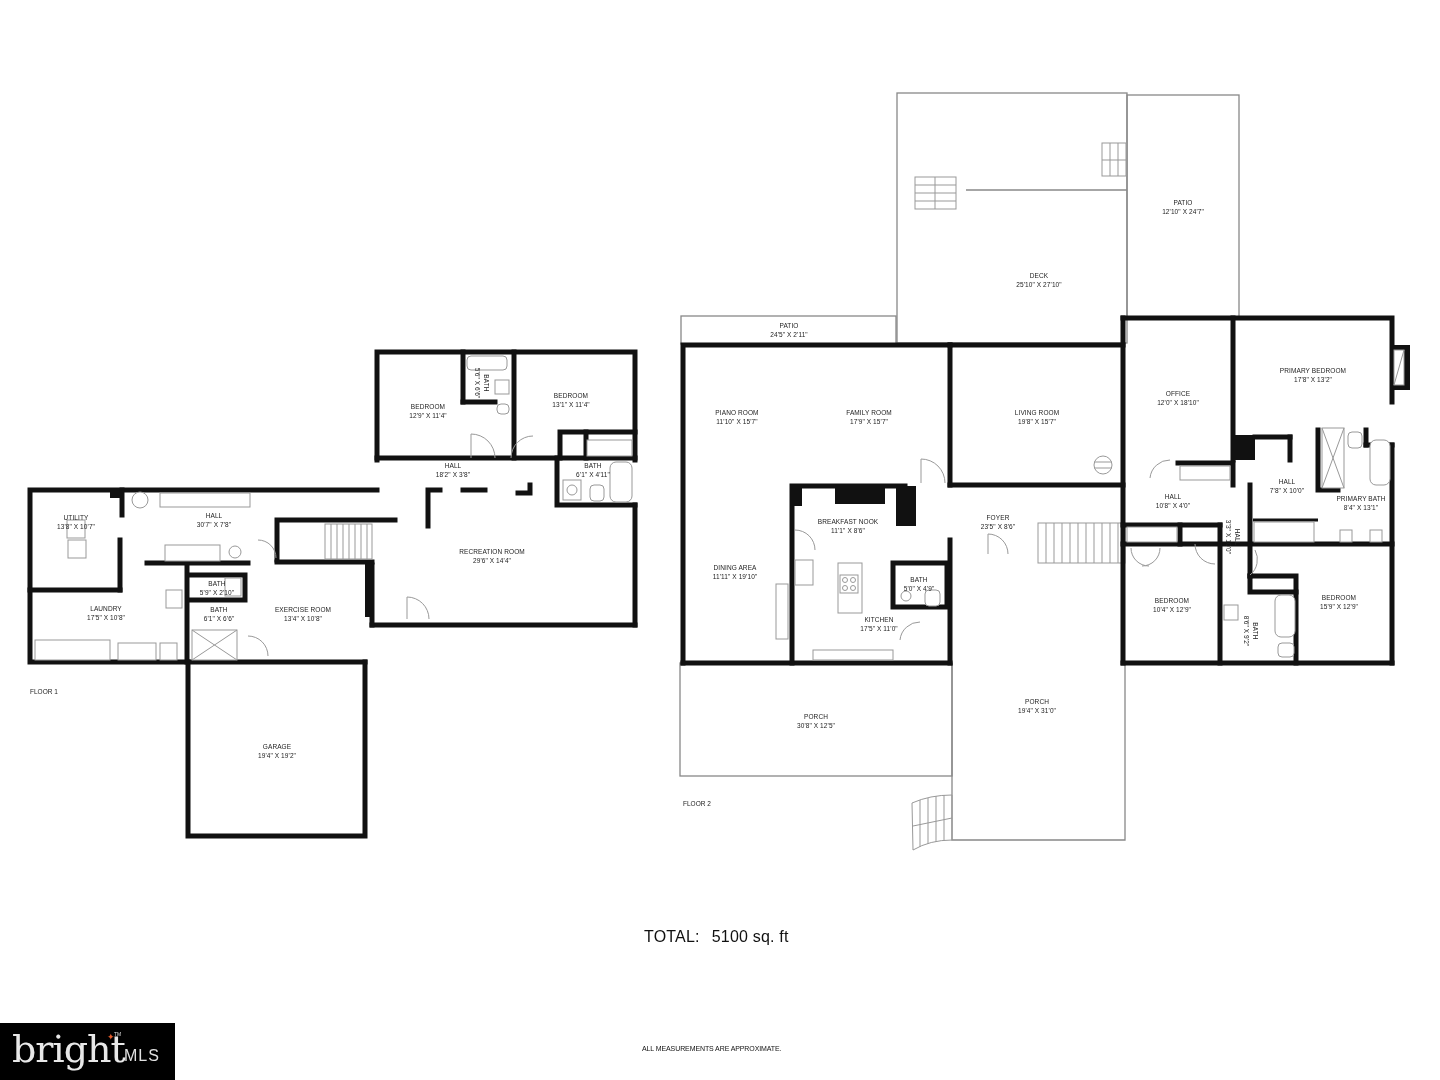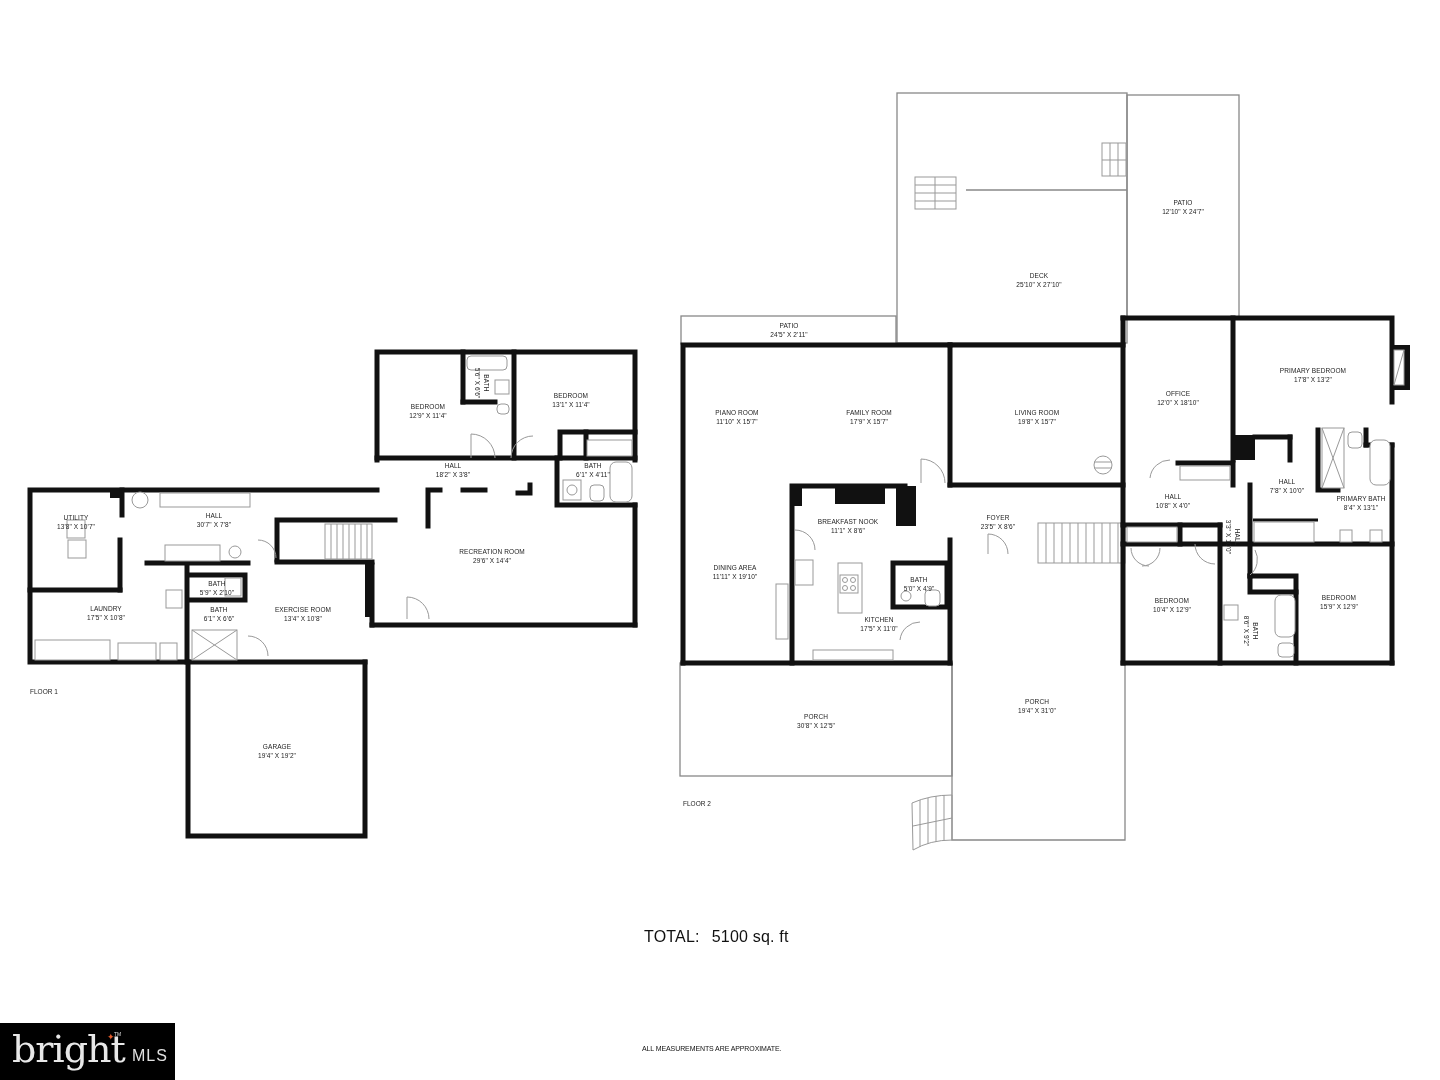--- a/index.html
+++ b/index.html
@@ -18,21 +18,21 @@
          letter-spacing: 0.1px; }
   .lbl .nm { display: block; }
   .lbl .dm { display: block; }
   .lbl.vert { transform: translate(-50%, -50%) rotate(90deg); }
   .floor-lbl { position: absolute; font-size: 6.5px; color: #222; }
   .total { position: absolute; left: 644px; top: 928px; font-size: 16px; font-weight: normal; color: #111; letter-spacing: 0.2px; }
   .total .val { margin-left: 12px; }
   .approx { position: absolute; left: 642px; top: 1045px; font-size: 7px; color: #111; letter-spacing: -0.1px; }
   .logo { position: absolute; left: 0; top: 1023px; width: 175px; height: 57px; background: #000000; }
   .logo .brand { position: absolute; left: 12px; top: 4px; font-family: "DejaVu Serif", serif; font-size: 38px; color: #e8e8e8; letter-spacing: -1px; }
-  .logo .mls { position: absolute; left: 132px; top: 24px; font-size: 16px; color: #e0e0e0; letter-spacing: 1px; }
+  .logo .mls { position: absolute; left: 124px; top: 24px; font-size: 16px; color: #e0e0e0; letter-spacing: 1px; }
   .logo .tm { position: absolute; left: 114px; top: 8px; font-size: 5px; color: #ddd; }
   .logo .spark { position: absolute; left: 107px; top: 10px; width: 8px; height: 8px; color: #e25b2b; font-size: 9px; line-height: 8px; }
 </style>
 </head>
 <body>
 
 <svg id="plan" viewBox="0 0 1440 1080" xmlns="http://www.w3.org/2000/svg">
 
   <g>
 

